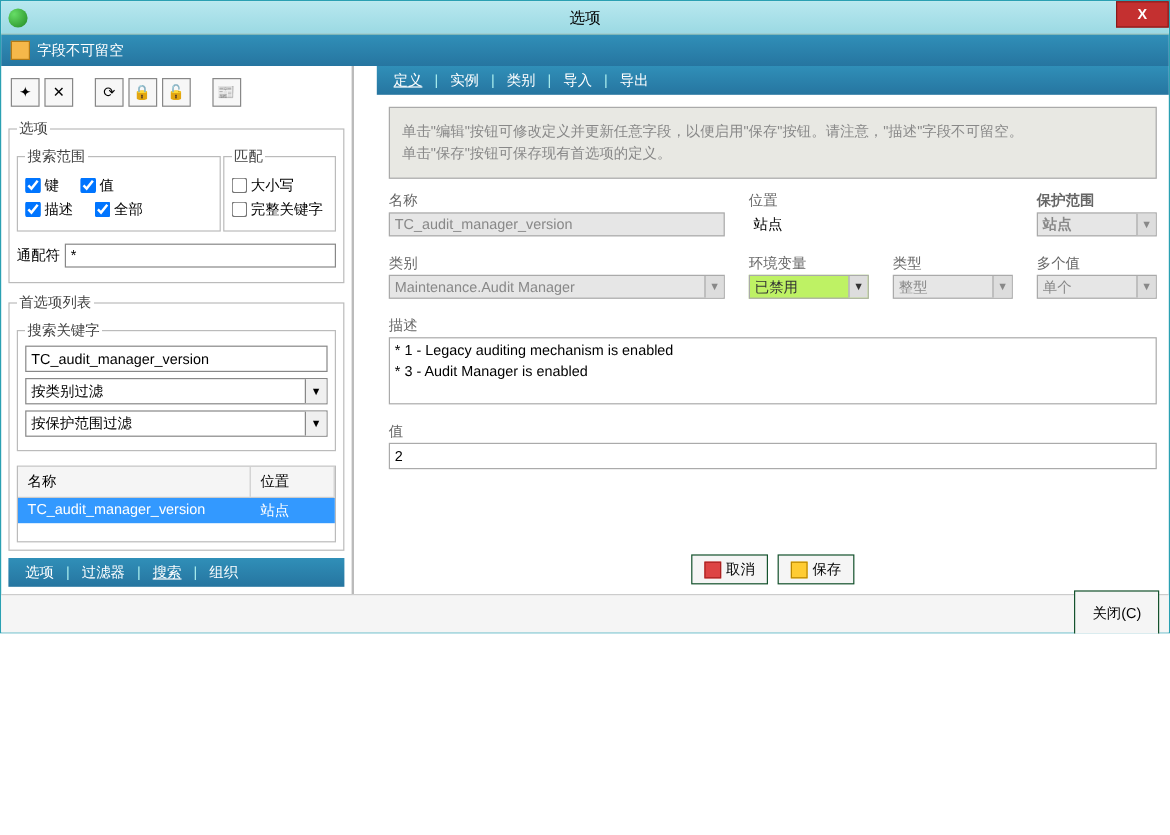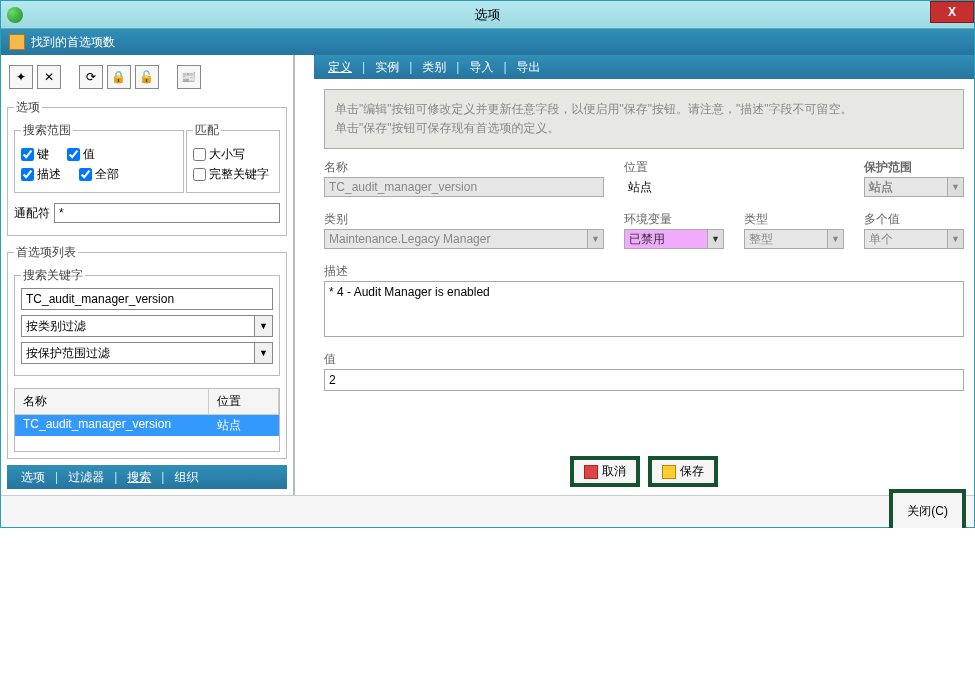--- a/index.html
+++ b/index.html
@@ -48,42 +48,42 @@
 .rtabs .sep { color: #aee; }
 .rtabs .active { text-decoration: underline; }
 .help { margin: 10px; border: 1px solid #aaa; background: #e8e8e3; color: #888; padding: 10px 10px; line-height: 1.6; }
 .formarea { padding: 0 10px; }
 .frow { display: flex; gap: 20px; margin-bottom: 14px; }
 .fld { display: flex; flex-direction: column; }
 .fld .lbl { color: #666; margin-bottom: 1px; }
 .ro-input { height: 20px; border: 1px solid #aaa; background: #e6e6e6; color: #888; padding: 0 4px; display: flex; align-items: center; position: relative; }
 .plain-val { padding: 0 4px; height: 20px; display: flex; align-items: center; }
 .rosel { height: 20px; border: 1px solid #aaa; background: #e6e6e6; color: #888; display: flex; align-items: center; padding: 0 4px; position: relative; }
-.rosel.white { background: #f0abfc; color: #333; }
+.rosel.white { background: #bef264; color: #333; }
 .rosel .dd { position: absolute; right: 0; top: 0; width: 16px; height: 100%; background: #ddd; border-left: 1px solid #aaa; display: flex; align-items: center; justify-content: center; font-size: 9px; }
 .desc-box { border: 1px solid #aaa; background: #fff; height: 56px; overflow-y: scroll; padding: 2px 4px; line-height: 1.4; }
 .val-input { width: 100%; height: 22px; border: 1px solid #aaa; padding: 0 4px; }
 .btnbar { margin-top: auto; padding: 8px 10px; display: flex; justify-content: center; gap: 8px; }
-.wbtn { border: 4px solid #14532d; background: #f5f5f5; padding: 3px 10px; display: flex; align-items: center; gap: 4px; }
+.wbtn { border: 1px solid #14532d; background: #f5f5f5; padding: 3px 10px; display: flex; align-items: center; gap: 4px; }
 .wbtn .ico { width: 14px; height: 14px; }
 .footer { height: 32px; background: #f5f5f5; border-top: 1px solid #ccc; display: flex; align-items: center; justify-content: flex-end; padding: 0 8px; }
 .footer .wbtn { padding: 10px 14px; }
 </style>
 </head>
 <body>
 
 <div class="window">
   <div class="titlebar">
     <div class="appicon"></div>
     <div class="ttl">选项</div>
     <div class="closebtn">X</div>
   </div>
   <div class="subbar">
     <div class="sicon"></div>
-    <span>找到的首选项数</span>
+    <span>字段不可留空</span>
   </div>
   <div class="content">
     <div class="leftpanel">
       <div class="toolbar">
         <div class="tbtn">✦</div>
         <div class="tbtn">✕</div>
         <div class="tsep"></div>
         <div class="tbtn">⟳</div>
         <div class="tbtn">🔒</div>
         <div class="tbtn">🔓</div>
@@ -208,21 +208,21 @@
             <div class="rosel">
                 <span>站点</span>
                 <div class="dd">▼</div>
               </div>
           </div>
         </div>
         <div class="frow">
           <div class="fld" style="width:280px;">
             <span class="lbl">类别</span>
             <div class="rosel">
-                <span>Maintenance.Legacy Manager</span>
+                <span>Maintenance.Audit Manager</span>
                 <div class="dd">▼</div>
               </div>
           </div>
           <div class="fld" style="width:100px;">
             <span class="lbl">环境变量</span>
             <div class="rosel white">
                 <span>已禁用</span>
                 <div class="dd">▼</div>
               </div>
           </div>
@@ -237,21 +237,22 @@
             <span class="lbl">多个值</span>
             <div class="rosel">
                 <span>单个</span>
                 <div class="dd">▼</div>
               </div>
           </div>
         </div>
         <div class="fld" style="width:100%; margin-bottom:14px;">
           <span class="lbl">描述</span>
           <div class="desc-box">
-            <div>* 4 - Audit Manager is enabled</div>
+            <div>* 1 - Legacy auditing mechanism is enabled</div>
+            <div>* 3 - Audit Manager is enabled</div>
           </div>
         </div>
         <div class="fld" style="width:100%;">
           <span class="lbl">值</span>
           <input class="val-input" type="text" value="2" style="">
         </div>
       </div>
       <div class="btnbar">
         <div class="wbtn">
           <span class="ico" style="background:#d44; border:1px solid #a22;"></span>

